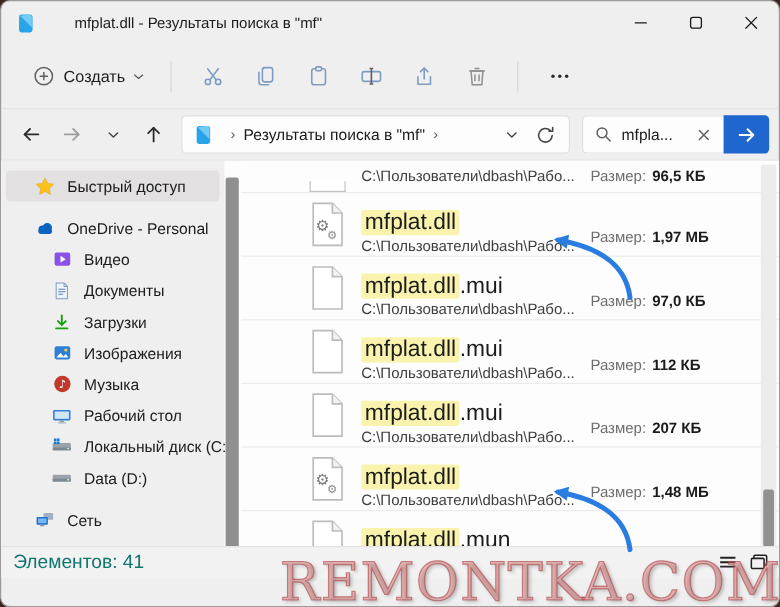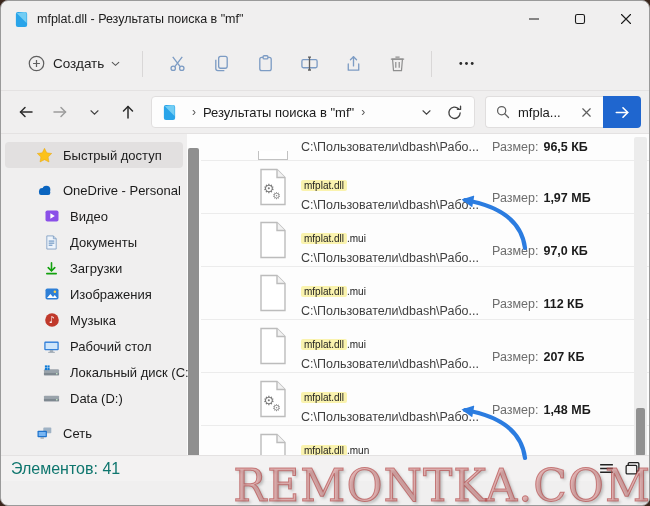--- a/index.html
+++ b/index.html
@@ -3,21 +3,21 @@
 <meta charset="utf-8">
 <style>
   * { margin:0; padding:0; box-sizing:border-box; }
   html,body { width:650px; height:506px; background:#3a261c; font-family:"Liberation Sans",sans-serif; }
   .window { position:relative; width:650px; height:506px; background:#f0efef; border-radius:8px;
             overflow:hidden; border:1px solid #9a9a9a; }
   .ic { display:inline-flex; align-items:center; justify-content:center; }
   .ic svg { display:block; }
 
   
-  .titlebar { height:36px; display:flex; align-items:center; padding-left:12px; }
+  .titlebar { height:36px; display:flex; align-items:center; padding-left:12px;gap:25px; }
   .titlebar .app-ic { width:16px; height:18px; margin-right:8px; }
   .title-text { font-size:12.5px; color:#1b1b1b; }
   .win-controls { margin-left:auto; display:flex; height:36px; }
   .win-btn { width:46px; height:36px; display:flex; align-items:center; justify-content:center; }
 
   
   .toolbar { height:54px; display:flex; align-items:center; padding-left:16px; border-bottom:1px solid #e4e2e2; }
   .tb-new { display:flex; align-items:center; gap:7px; padding:8px 10px; border-radius:5px; }
   .tb-new-label { font-size:13.5px; color:#1e1e1e; }
   .tb-sep { width:1px; height:26px; background:#d9d7d7; margin:0 12px; }
@@ -38,34 +38,34 @@
                 border-radius:4px 0 0 4px; display:flex; align-items:center; padding:0 4px 0 9px; }
   .search-input { border:none; outline:none; background:transparent; width:56px; font-size:13px; color:#1b1b1b;
                   font-family:"Liberation Sans",sans-serif; }
   .search-clear { width:24px; height:24px; display:flex; align-items:center; justify-content:center; }
   .search-go { width:38px; height:32px; background:#1f66cf; border-radius:0 4px 4px 0;
                display:flex; align-items:center; justify-content:center; }
 
   
   .main { position:relative; height:347px; background:#fdfdfd; }
   .sidebar { position:absolute; left:0; top:0; width:186px; height:100%; background:#f0efef; padding-top:8px; }
-  .sb-item { height:26px; display:flex; align-items:center; gap:10px; margin:0 4px; padding-left:31px;
+  .sb-item { height:26px; display:flex; align-items:center; gap:10px; margin:0 4px; padding-left:24px;
              border-radius:4px; font-size:13px; color:#1b1b1b; white-space:nowrap; }
   .sb-item.sel { background:#e2e0e0; }
   .sb-item.ind1 { padding-left:38px; }
   .sb-item.gap { margin-top:9px; }
   .sb-item .ic { width:17px; height:17px; flex:none; }
   .sb-scroll { position:absolute; left:187px; top:14px; width:11px; height:312px; background:#8f8f8f; border-radius:2px; }
 
   .filelist { position:absolute; left:200px; top:0; right:0; height:100%; background:#fdfdfd; }
   .row { position:relative; height:53px; border-bottom:1px solid #ececec; display:flex; padding-left:44px; }
   .row.partial { height:27px; }
   .cell-icon { width:56px; flex:none; display:flex; align-items:center; justify-content:center; position:relative; }
   .cell-mid { flex:1; min-width:0; padding-top:15px; }
-  .fname { font-size:10px; color:#1c1c1c; line-height:20px; white-space:nowrap; }
+  .fname { font-size:19px; color:#1c1c1c; line-height:20px; white-space:nowrap; }
   .hl { background:#faf3ae; border-radius:2px; padding:0 3px; }
   .fpath { font-size:12.5px; color:#3f3f3f; margin-top:2px; white-space:nowrap; }
   .cell-size { position:absolute; left:291px; bottom:8px; font-size:12.5px; white-space:nowrap;margin-top:48px; }
   .row.partial .cell-size { bottom:6px; }
   .row.partial .fpath { position:absolute; left:100px; bottom:6px; margin:0; }
   .size-label { color:#6d6d6d; }
   .size-val { color:#1b1b1b; font-weight:bold; margin-left:5px; }
   .partial-ic { position:absolute; bottom:0; left:13px; width:30px; height:9px;
                 border:1.4px solid #c2c2c2; border-top:none; background:#fff; }
   .fl-scroll-track { position:absolute; right:2px; top:3px; width:13px; bottom:4px; background:#ececec; border-radius:2px; }

